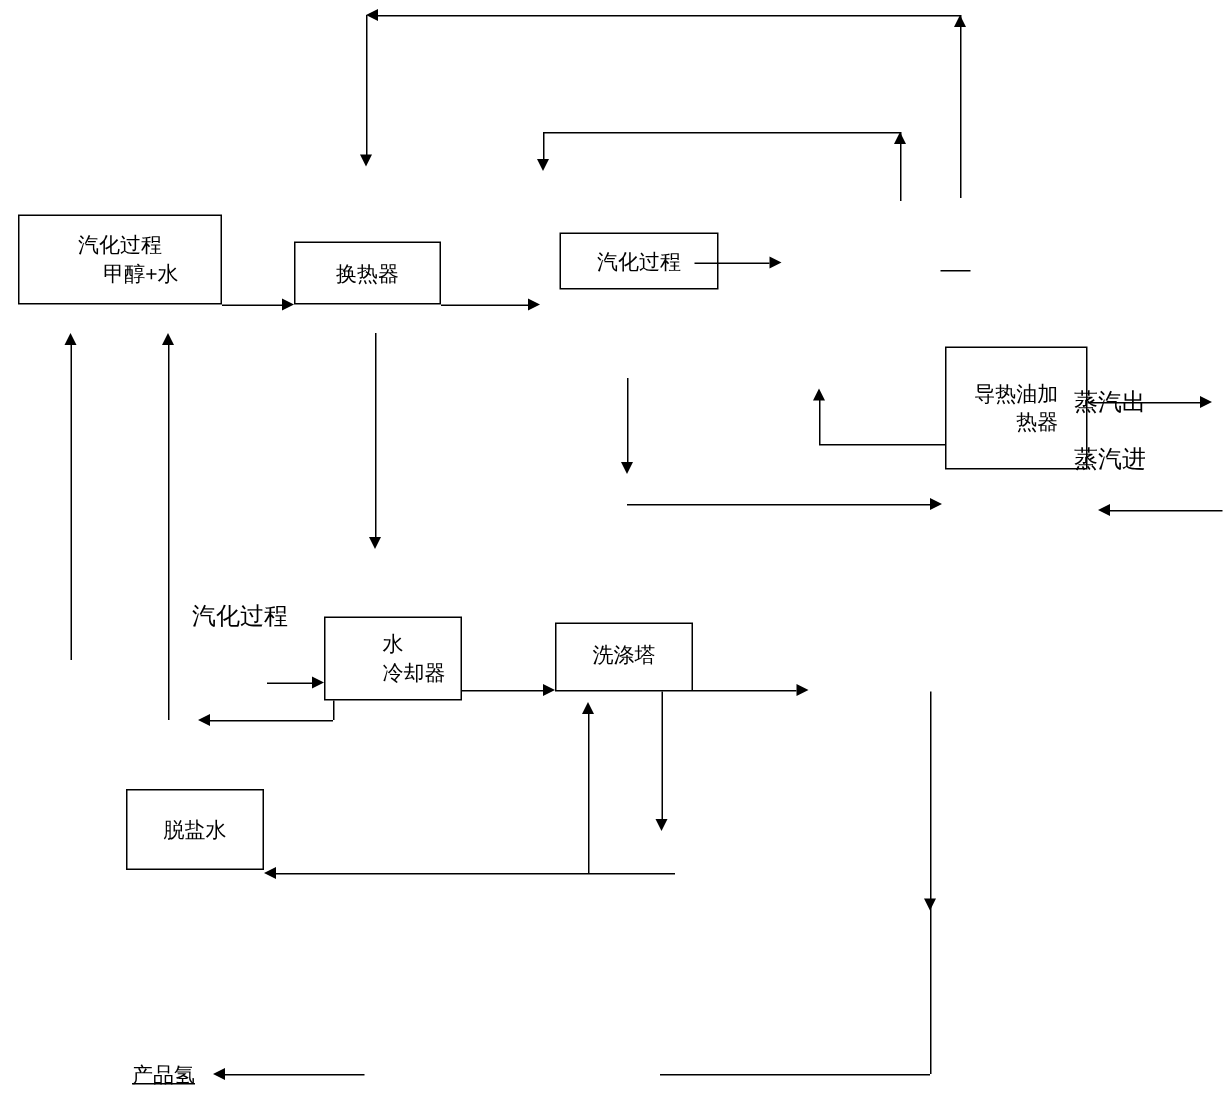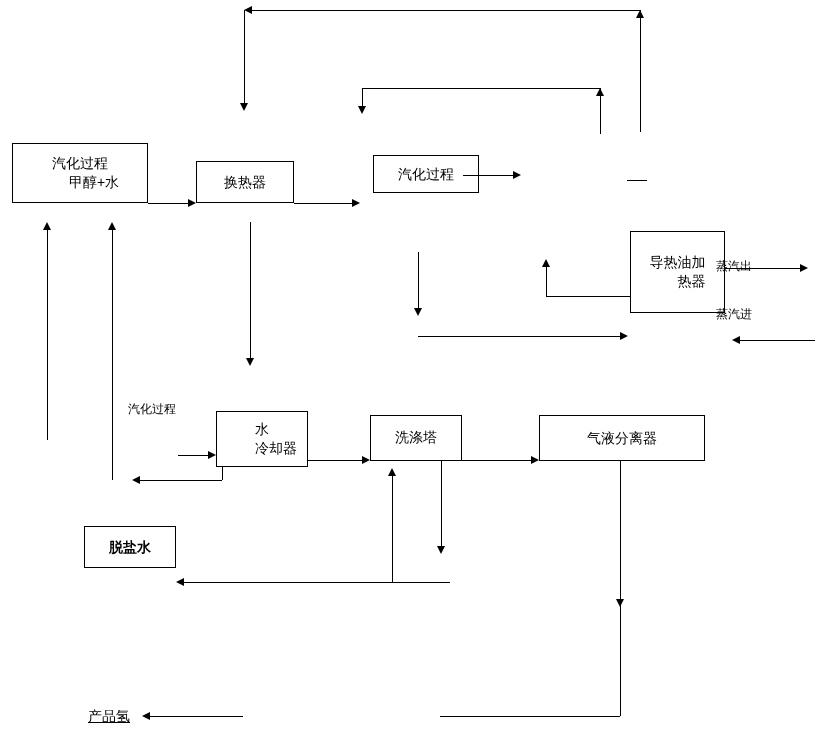--- a/index.html
+++ b/index.html
@@ -25,21 +25,21 @@
     align-items: center;
     justify-content: center;
     text-align: center;
     font-size: 14px;
     color: #000000;
     line-height: 1.35;
   }
   .box .line2 { display: block; margin-left: 28px; }
   .label {
     position: absolute;
-    font-size: 12px;
+    font-size: 16px;
     color: #000000;
     white-space: nowrap;
   }
   .label.big { font-size: 14px; }
   .hline {
     position: absolute;
     height: 0;
     border-top: 1px solid #000000;
   }
   .vline {
@@ -114,32 +114,29 @@
 
   <div class="box" style="left:216px; top:411px; width:92px; height:56px;">
     <span>水</span>
     <span class="line2">冷却器</span>
   </div>
 
   <div class="box" style="left:370px; top:415px; width:92px; height:46px;font-family:Liberation Serif, serif;">
     <span>洗涤塔</span>
   </div>
 
-  <div class="box" style="left:539px; top:415px; width:166px; height:46px;">
-    <span>气液分离器</span>
-  </div>
-
-
-  <div class="box" style="left:84px; top:526px; width:92px; height:42px;font-weight:bold;">
+
+
+  <div class="box" style="left:84px; top:526px; width:92px; height:54px;">
     <span>脱盐水</span>
   </div>
 
 
   <div class="label" style="left:716px; top:258px;">蒸汽出</div>
-  <div class="label" style="left:716px; top:296px;margin-top:10px;">蒸汽进</div>
+  <div class="label" style="left:716px; top:296px;">蒸汽进</div>
   <div class="label" style="left:128px; top:401px;">汽化过程</div>
   <div class="label big" style="left:88px; top:708px;text-decoration:underline;">产品氢</div>
 
   <div class="hline" style="left:148px; top:203px; width:40px;"></div>
   <div class="arrow right" style="left:188px; top:199px;"></div>
 
   <div class="hline" style="left:294px; top:203px; width:58px;"></div>
   <div class="arrow right" style="left:352px; top:199px;"></div>
 
   <div class="hline" style="left:463px; top:175px; width:50px;"></div>

